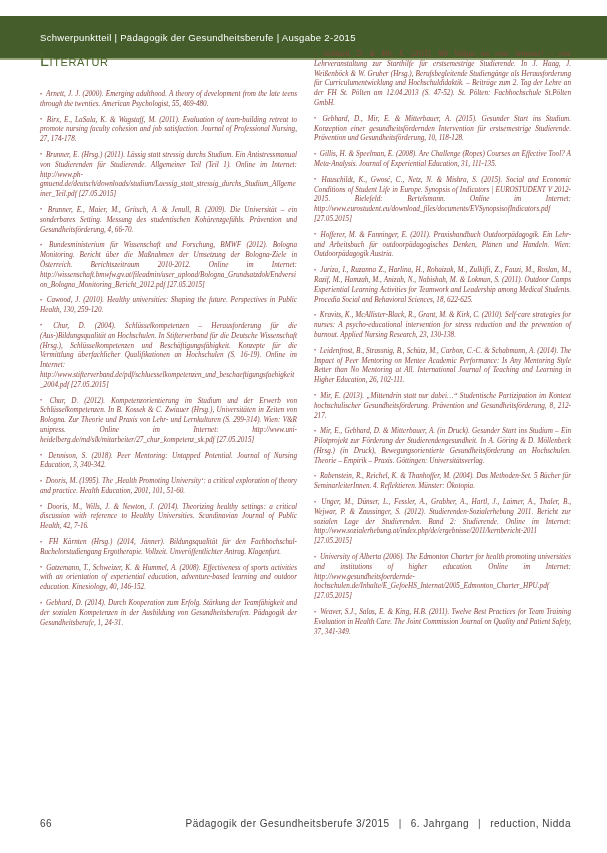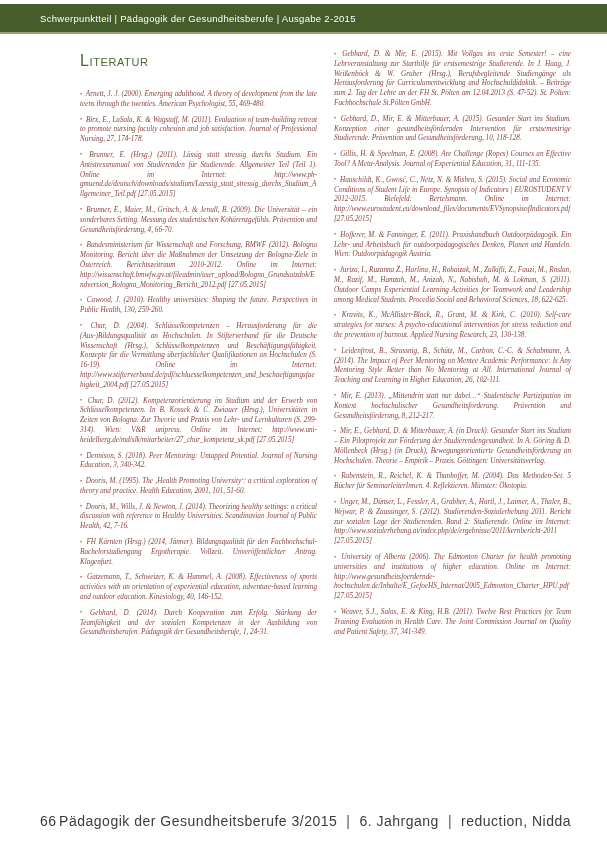--- a/index.html
+++ b/index.html
@@ -5,39 +5,38 @@
   html,body { margin:0; padding:0; background:#e8e8e8; }
   .page {
     position:relative;
     width:607px; height:853px;
     background:#ffffff;
     margin:0 auto;
     overflow:hidden;
     font-family:"Liberation Serif", serif;
   }
   .topbar {
-    position:absolute; top:4px; left:0; width:607px; height:30px;
+    position:absolute; top:16px; left:0; width:607px; height:44px;
     box-sizing:border-box;
     display:flex; align-items:center;
     border-bottom:2px solid #96a477;
   }
   .topbar-text {
     color:#ffffff;
     font-family:"Liberation Sans", sans-serif;
     font-size:9.5px;
     letter-spacing:0.3px;
     margin-left:40px;
     white-space:nowrap;
   }
   .content {
     position:absolute;
     top:50px; left:40px; right:36px;
     display:flex;
     gap:17px;
-    margin-left:40px;
   }
   .col { flex:1 1 0; min-width:0; }
   .section-title {
     font-family:"Liberation Sans", sans-serif;
     font-variant:small-caps;
     font-weight:normal;
     font-size:16px;
     letter-spacing:0.6px;
     margin:2px 0 20px 0;
   }
@@ -54,21 +53,21 @@
     font-size:6px;
     margin-right:2px;
     position:relative; top:-0.5px;
   }
   .footer {
     position:absolute;
     left:40px; right:36px; bottom:24px;
     display:flex;
     align-items:baseline;
     font-family:"Liberation Sans", sans-serif;
-    font-size:14px;
+    font-size:10px;
     letter-spacing:0.5px;
     color:#3c3c3c;
   }
   .footer-center { margin-left:auto; white-space:nowrap; }
   .footer-center .sep { margin:0 9px; color:#555; }
 </style>
 </head>
 <body>
 
 <div class="page">
@@ -79,21 +78,21 @@
 
   <div class="content">
     <div class="col">
       <h1 class="section-title" style="color: rgb(76, 104, 46);">Literatur</h1>
       <div>
           <div class="ref-entry" style="color: rgb(138, 69, 64);"><span class="bullet">• </span><span>Arnett, J. J. (2000). Emerging adulthood. A theory of development from the late teens through the twenties. American Psychologist, 55, 469-480.</span></div>
           <div class="ref-entry" style="color: rgb(138, 69, 64);"><span class="bullet">• </span><span>Birx, E., LaSala, K. &amp; Wagstaff, M. (2011). Evaluation of team-building retreat to promote nursing faculty cohesion and job satisfaction. Journal of Professional Nursing, 27, 174-178.</span></div>
           <div class="ref-entry" style="color: rgb(138, 69, 64);"><span class="bullet">• </span><span>Brunner, E. (Hrsg.) (2011). Lässig statt stressig durchs Studium. Ein Antistressmanual von Studierenden für Studierende. Allgemeiner Teil (Teil 1). Online im Internet: http://www.ph-gmuend.de/deutsch/downloads/studium/Laessig_statt_stressig_durchs_Studium_Allgemeiner_Teil.pdf [27.05.2015]</span></div>
           <div class="ref-entry" style="color: rgb(138, 69, 64);"><span class="bullet">• </span><span>Brunner, E., Maier, M., Gritsch, A. &amp; Jenull, B. (2009). Die Universität – ein sonderbares Setting. Messung des studentischen Kohärenzgefühls. Prävention und Gesundheitsförderung, 4, 66-70.</span></div>
           <div class="ref-entry" style="color: rgb(138, 69, 64);"><span class="bullet">• </span><span>Bundesministerium für Wissenschaft und Forschung, BMWF (2012). Bologna Monitoring. Bericht über die Maßnahmen der Umsetzung der Bologna-Ziele in Österreich. Berichtszeitraum 2010-2012. Online im Internet: http://wissenschaft.bmwfw.gv.at/fileadmin/user_upload/Bologna_Grundsatzdok/Endversion_Bologna_Monitoring_Bericht_2012.pdf [27.05.2015]</span></div>
-          <div class="ref-entry" style="color: rgb(138, 69, 64);"><span class="bullet">• </span><span>Cawood, J. (2010). Healthy universities: Shaping the future. Perspectives in Public Health, 130, 259-260.</span></div>
+          <div class="ref-entry" style="color: rgb(138, 69, 64);"><span class="bullet">• </span><span>Cawood, J. (2010). Healthy universities: Shaping the future. Perspectives in Public Health, 130, 259-120.</span></div>
           <div class="ref-entry" style="color: rgb(138, 69, 64);"><span class="bullet">• </span><span>Chur, D. (2004). Schlüsselkompetenzen – Herausforderung für die (Aus-)Bildungsqualität an Hochschulen. In Stifterverband für die Deutsche Wissenschaft (Hrsg.), Schlüsselkompetenzen und Beschäftigungsfähigkeit. Konzepte für die Vermittlung überfachlicher Qualifikationen an Hochschulen (S. 16-19). Online im Internet: http://www.stifterverband.de/pdf/schluesselkompetenzen_und_beschaeftigungsfaehigkeit_2004.pdf [27.05.2015]</span></div>
           <div class="ref-entry" style="color: rgb(138, 69, 64);"><span class="bullet">• </span><span>Chur, D. (2012). Kompetenzorientierung im Studium und der Erwerb von Schlüsselkompetenzen. In B. Kossek &amp; C. Zwiauer (Hrsg.), Universitäten in Zeiten von Bologna. Zur Theorie und Praxis von Lehr- und Lernkulturen (S. 299-314). Wien: V&amp;R unipress. Online im Internet: http://www.uni-heidelberg.de/md/slk/mitarbeiter/27_chur_kompetenz_sk.pdf [27.05.2015]</span></div>
           <div class="ref-entry" style="color: rgb(138, 69, 64);"><span class="bullet">• </span><span>Dennison, S. (2018). Peer Mentoring: Untapped Potential. Journal of Nursing Education, 3, 340-342.</span></div>
           <div class="ref-entry" style="color: rgb(138, 69, 64);"><span class="bullet">• </span><span>Dooris, M. (1995). The ‚Health Promoting University‘: a critical exploration of theory and practice. Health Education, 2001, 101, 51-60.</span></div>
           <div class="ref-entry" style="color: rgb(138, 69, 64);"><span class="bullet">• </span><span>Dooris, M., Wills, J. &amp; Newton, J. (2014). Theorizing healthy settings: a critical discussion with reference to Healthy Universities. Scandinavian Journal of Public Health, 42, 7-16.</span></div>
           <div class="ref-entry" style="color: rgb(138, 69, 64);"><span class="bullet">• </span><span>FH Kärnten (Hrsg.) (2014, Jänner). Bildungsqualität für den Fachhochschul-Bachelorstudiengang Ergotherapie. Vollzeit. Unveröffentlichter Antrag. Klagenfurt.</span></div>
           <div class="ref-entry" style="color: rgb(138, 69, 64);"><span class="bullet">• </span><span>Gatzemann, T., Schweizer, K. &amp; Hummel, A. (2008). Effectiveness of sports activities with an orientation of experiential education, adventure-based learning and outdoor education. Kinesiology, 40, 146-152.</span></div>
           <div class="ref-entry" style="color: rgb(138, 69, 64);"><span class="bullet">• </span><span>Gebhard, D. (2014). Durch Kooperation zum Erfolg. Stärkung der Teamfähigkeit und der sozialen Kompetenzen in der Ausbildung von Gesundheitsberufen. Pädagogik der Gesundheitsberufe, 1, 24-31.</span></div>
         </div>
     </div>

